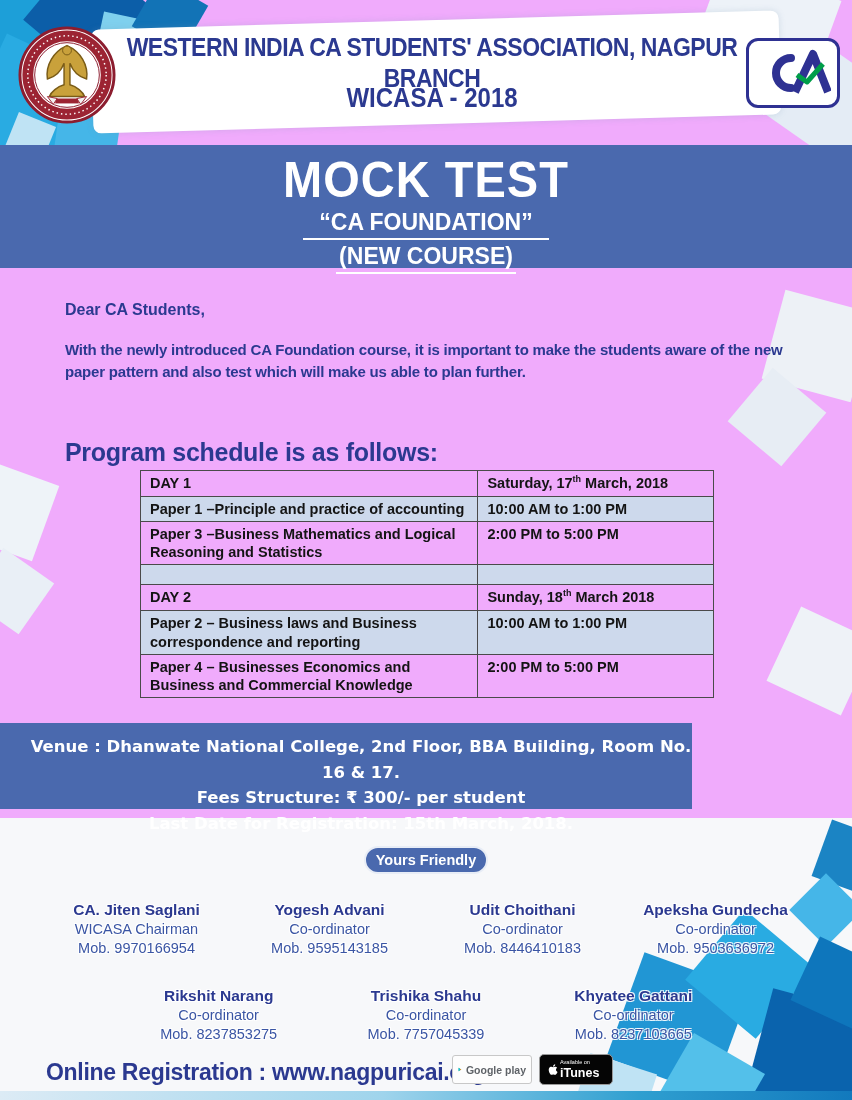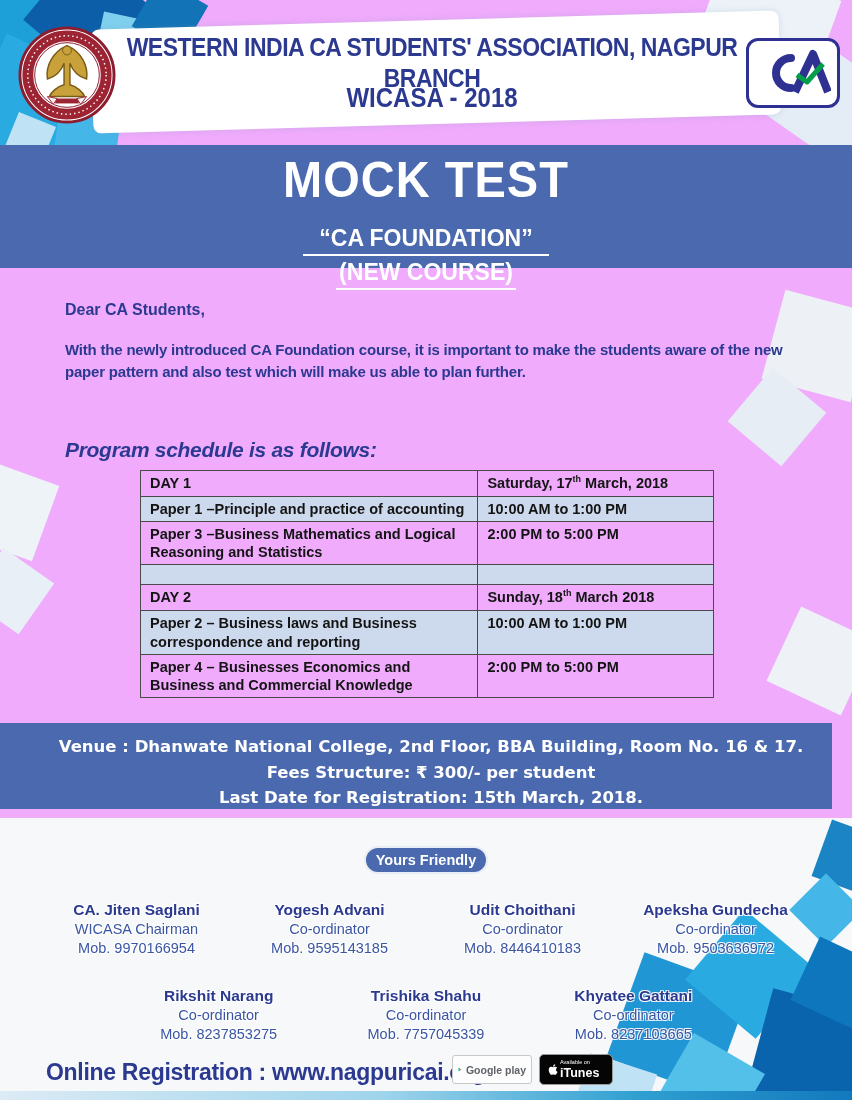--- a/index.html
+++ b/index.html
@@ -23,48 +23,48 @@
             font-size:24px; font-weight:800; letter-spacing:0; color:#2b3990; transform:scaleY(1.12); }
 
   .icai-logo { position:absolute; left:18px; top:26px; width:98px; height:98px; }
   .ca-logo { position:absolute; left:746px; top:38px; width:94px; height:70px; background:#fff;
              border:3px solid #2e3192; border-radius:12px; display:flex; align-items:center; justify-content:center; }
 
   
   .banner { position:absolute; left:0; top:145px; width:852px; height:123px; background:#4a69ae;
             z-index:2; text-align:center; color:#fff; }
   .banner-title { margin-top:7px; font-size:47px; font-weight:800; letter-spacing:1px; transform:scaleY(1.05); }
-  .banner-sub1 { display:inline-block; margin-top:18px; font-size:23px; font-weight:800;
+  .banner-sub1 { display:inline-block; margin-top:2px; font-size:23px; font-weight:800;
                  border-bottom:2px solid #fff; padding:0 16px 2px 16px; }
   .banner-sub2 { display:inline-block; margin-top:3px; font-size:23px; font-weight:800;
                  border-bottom:2px solid #fff; padding:0 3px 2px 3px; }
 
   
   .copy { position:absolute; z-index:2; color:#2b3990; font-weight:bold; }
   .salutation { left:65px; top:301px; font-size:16px; }
   .para1 { left:65px; top:339px; width:748px; font-size:15px; line-height:1.45; letter-spacing:-0.2px; }
   .para2 { left:65px; top:400px; width:748px; font-size:15px; letter-spacing:-0.2px; }
   .para2 .u { text-decoration:underline; }
-  .schedule-heading { left:65px; top:438px; font-size:21px; letter-spacing:-0.3px;font-style:italic; }
+  .schedule-heading { left:65px; top:438px; font-size:25px; letter-spacing:-0.3px; }
 
   
   .schedule { position:absolute; left:140px; top:470px; width:574px; z-index:2;
               border-collapse:collapse; color:#141414; }
   .schedule td { border:1px solid #4a4a4a; font-weight:bold; font-size:14.5px;
                  padding:3px 9px; vertical-align:top; line-height:1.25; }
   .schedule td.c1 { width:338px; }
   .schedule td.c2 { width:236px; }
   .schedule tr.shaded td { background:#cdd9ec; }
   .schedule tr.spacer td { height:20px; padding:0; }
   .schedule sup { font-size:9px; vertical-align:super; }
   .schedule tr.r0 td, .schedule tr.r4 td { height:26px; }
   .schedule tr.r2 td, .schedule tr.r6 td { height:38px; }
 
   
-  .venue { position:absolute; left:0; top:723px; width:832px; height:86px; background:#4a69ae; z-index:2;
+  .venue { position:absolute; left:0; top:723px; width:692px; height:86px; background:#4a69ae; z-index:2;
            color:#fff; text-align:center; font-weight:bold; font-size:16.5px; line-height:1.55;
            padding-top:11px; font-family:"DejaVu Sans","Liberation Sans",sans-serif;padding-left:30px; }
 
   
   .pill { position:absolute; left:364px; top:846px; width:124px; height:28px; z-index:2;
           background:#4a69ae; border:2px solid #e8edf6; border-radius:15px; color:#fff;
           text-align:center; line-height:24px; font-weight:bold; font-size:14.5px; }
 
   
   .contacts-row { position:absolute; z-index:2; display:flex; }

